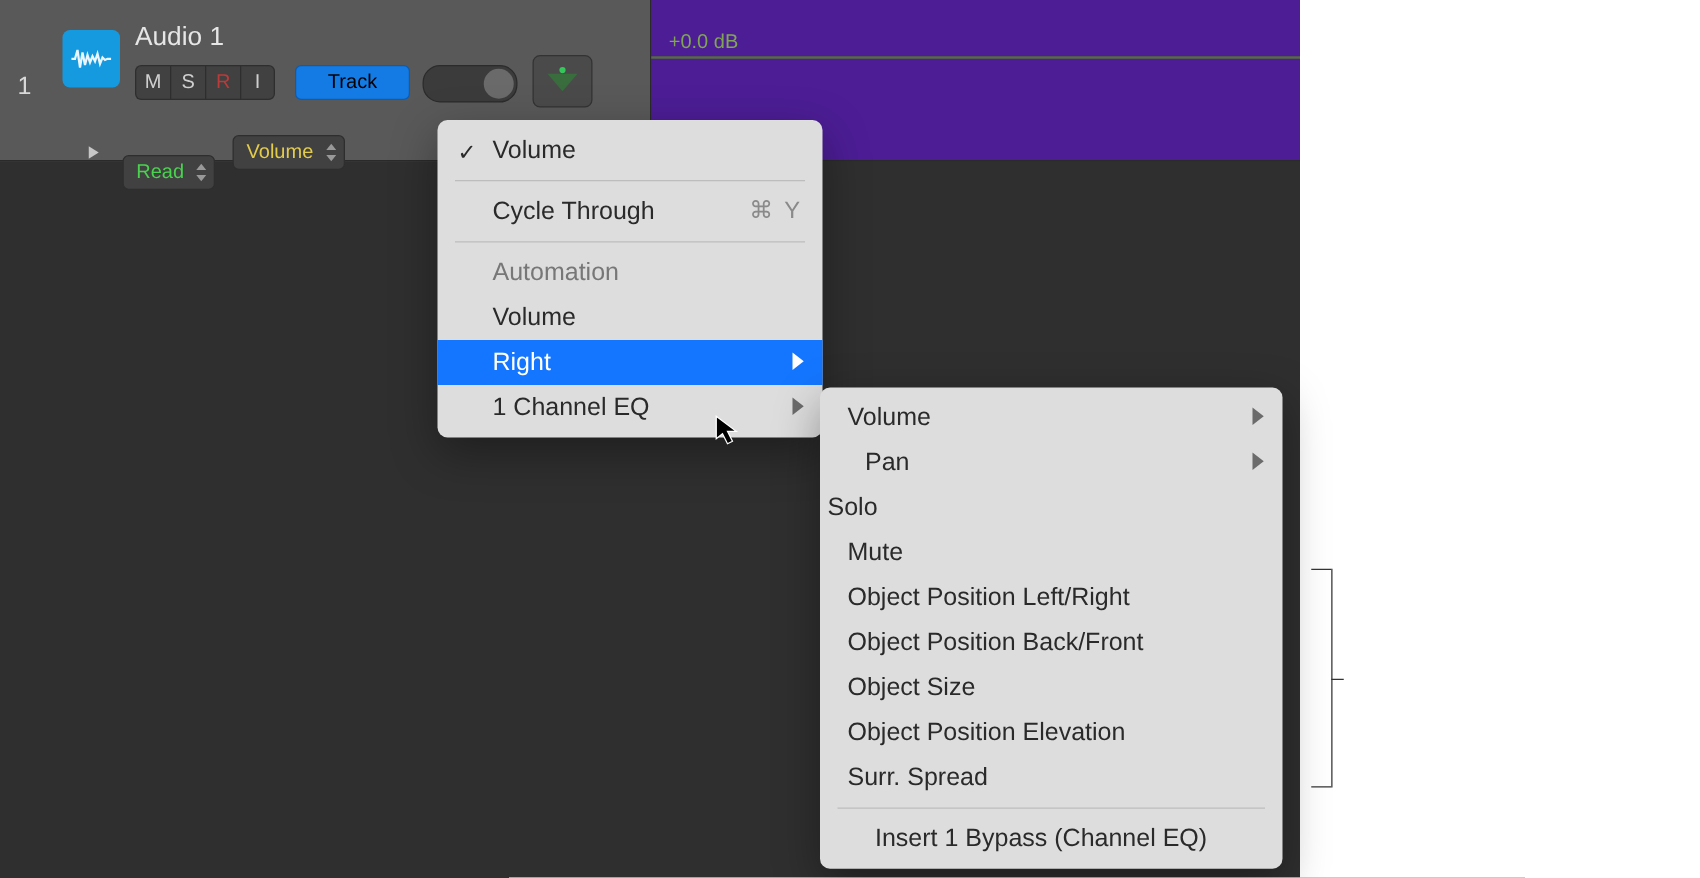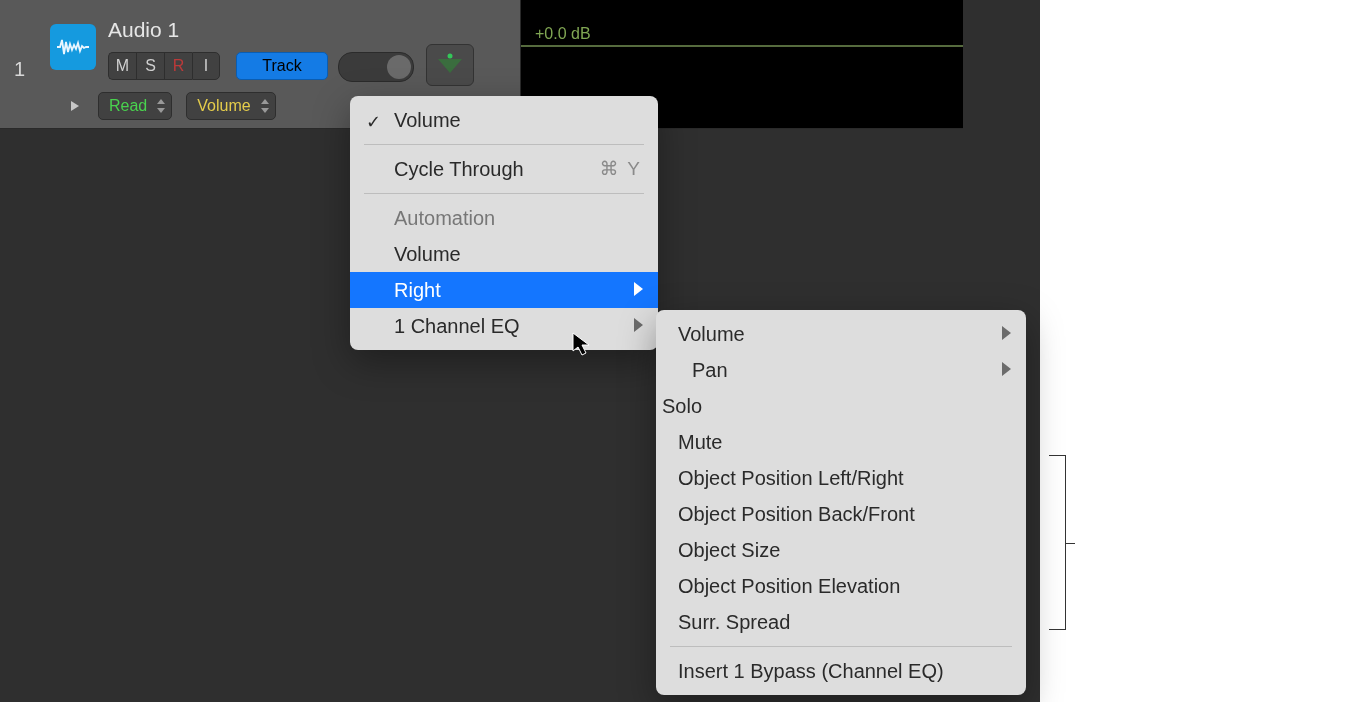--- a/index.html
+++ b/index.html
@@ -128,33 +128,33 @@
     height: 26px;
     padding: 0 24px 0 10px;
     border-radius: 5px;
     background: #414141;
     border: 1px solid #2e2e2e;
     font-size: 16px;
     position: relative;
     display: inline-flex;
     align-items: center;
   }
-  .select.green { color: #49d24e; }
+  .select.green { color: #49d24e; margin-top: 32px; }
   .select.yellow { color: #e4cc4b; }
   .select .sel-arrows {
     position: absolute; right: 5px; top: 4px;
     width: 10px; height: 18px;
     color: #999;
   }
   
   .lane-area {
     position: absolute;
     left: 521px; top: 0;
-    width: 442px; height: 128px;
-    background: #000000;
+    width: 519px; height: 128px;
+    background: #4c1d95;
     border-bottom: 1px solid #2a2a2a;
   }
   .lane-line {
     position: absolute;
     left: 0; right: 0; top: 45px;
     height: 0;
     border-top: 2px solid #566b3e;
   }
   .lane-label {
     position: absolute;
@@ -366,21 +366,21 @@
       <div class="menu-item" style="padding-left:22px">
         <span>Object Size</span>
       </div>
       <div class="menu-item" style="padding-left:22px">
         <span>Object Position Elevation</span>
       </div>
       <div class="menu-item" style="padding-left:22px">
         <span>Surr. Spread</span>
       </div>
       <div class="menu-sep"></div>
-      <div class="menu-item" style="padding-left:22px">
+      <div class="menu-item" style="">
         <span>Insert 1 Bypass (Channel EQ)</span>
       </div>
     </div>
 
     <svg class="cursor" viewBox="0 0 20 24">
       <polygon points="1,1 1,19 6,15 10,23 14,21 10,13 17,13" fill="#000" stroke="#fff" stroke-width="1"></polygon>
     </svg>
 
   </div>
 

